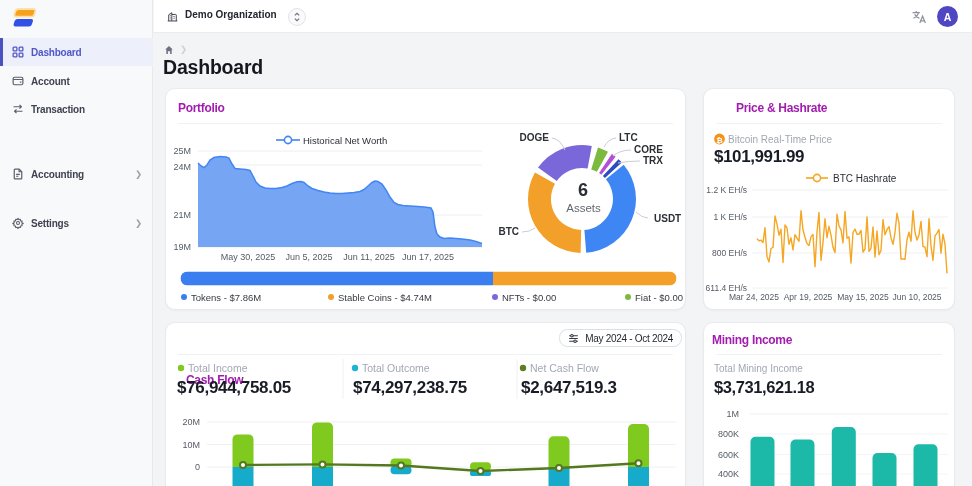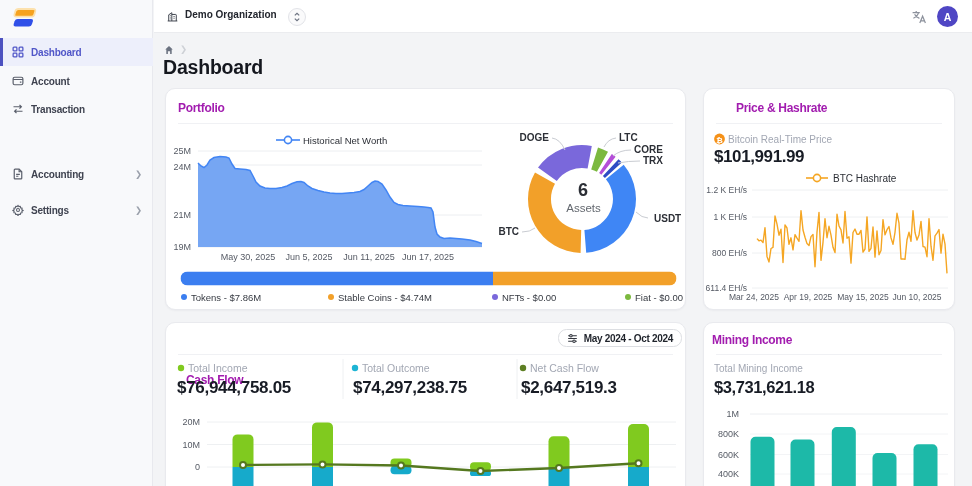--- a/index.html
+++ b/index.html
@@ -11,21 +11,21 @@
 .menu-item .mi { width:12px; height:12px; margin-left:12px; margin-right:7px; flex:0 0 auto; }
 .menu-item.active { background:#edeffb; color:#5056c8; }
 .menu-item.active::before { content:""; position:absolute; left:0; top:0; width:3px; height:28px; background:#4c51c0; }
 .chev { position:absolute; right:11px; color:#9aa0ab; font-size:8.5px; font-weight:400; }
 
 .topbar { position:absolute; left:154px; top:0; width:818px; height:33px; background:#fff; border-bottom:1px solid #ebecef; }
 
 .card { position:absolute; background:#fff; border:1px solid #e9eaee; border-radius:10px; box-shadow:0 1px 2px rgba(16,24,40,.04); }
 .card h3 { font-size:12px; font-weight:700; letter-spacing:-0.3px; color:#a21caf; }
 .cdiv { position:absolute; left:12px; right:12px; height:1px; background:#f0f1f4; }
-.pillbtn { position:absolute; display:flex; align-items:center; gap:6px; border:1px solid #dcdee2; border-radius:8.5px; background:#fff; height:17px; padding:8px 8px; font-size:10px; font-weight:700; letter-spacing:-0.3px; color:#1f232b; }
+.pillbtn { position:absolute; display:flex; align-items:center; gap:6px; border:1px solid #dcdee2; border-radius:8.5px; background:#fff; height:17px; padding:8px 8px; font-size:10px; font-weight:400; letter-spacing:-0.3px; color:#1f232b; }
 svg text { font-family:"Liberation Sans",sans-serif; }
 </style>
 </head>
 <body>
 
 <div class="sidebar">
   <svg class="abs" style="left:12px;top:7px" width="27" height="22" viewBox="0 0 27 22">
     <path d="M6.4 2 L21.2 2 Q23.9 2 23.2 4.4 L22.3 7.4 Q21.7 9.6 19.2 9.6 L4.4 9.6 Q1.8 9.6 2.5 7.2 L3.4 4.2 Q4.1 2 6.4 2Z" fill="#f6a21e" stroke="#fce1ad" stroke-width="1.8"></path>
     <path d="M5.8 12 L19 12 Q21.5 12 20.8 14.4 L19.9 17.3 Q19.2 19.5 16.8 19.5 L3.5 19.5 Q1 19.5 1.7 17.1 L2.6 14.2 Q3.3 12 5.8 12Z" fill="#3050e8"></path>
   </svg>
@@ -53,21 +53,21 @@
     Transaction
   </div>
   <div class="menu-item" style="top:160px">
     <svg class="mi" viewBox="0 0 16 16" fill="none" stroke="#5a5f6b" stroke-width="1.6">
         <path d="M9.5 1.5H4a1 1 0 0 0-1 1v11a1 1 0 0 0 1 1h8a1 1 0 0 0 1-1V5z"></path>
         <path d="M9.5 1.5V5H13M5.5 8.5h5M5.5 11h3"></path>
       </svg>
     Accounting
     <span class="chev">❯</span>
   </div>
-  <div class="menu-item" style="top:196px">
+  <div class="menu-item" style="top:209px">
     <svg class="mi" viewBox="0 0 16 16" fill="none" stroke="#5a5f6b" stroke-width="1.4">
         <circle cx="8" cy="8" r="2"></circle>
         <path d="M8 1.6l1 1.9 2.1-.4.3 2.1 2.1.3-.4 2.1 1.9 1-1.9 1 .4 2.1-2.1.3-.3 2.1-2.1-.4-1 1.9-1-1.9-2.1.4-.3-2.1-2.1-.3.4-2.1-1.9-1 1.9-1-.4-2.1 2.1-.3.3-2.1 2.1.4z" stroke-linejoin="round"></path>
       </svg>
     Settings
     <span class="chev">❯</span>
   </div>
 </div>
 
 <div class="topbar"></div>

